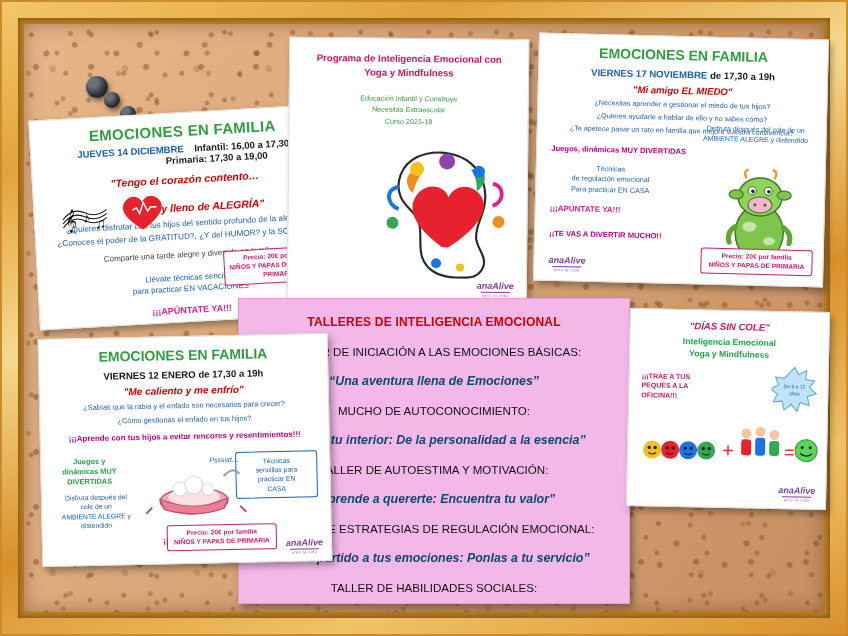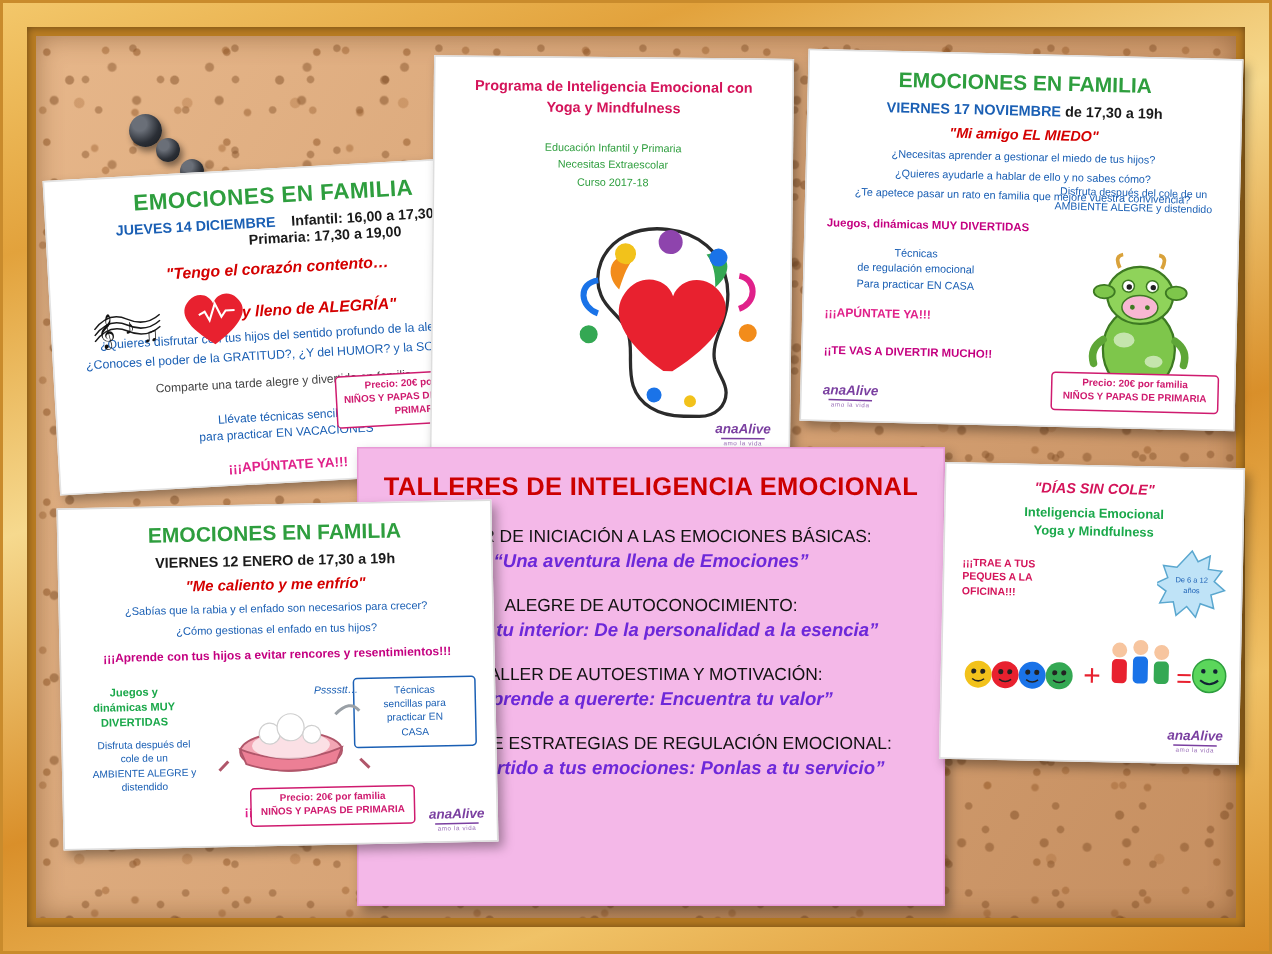--- a/index.html
+++ b/index.html
@@ -119,24 +119,24 @@
   .cow{position:absolute;right:18px;top:128px;width:92px;height:104px;}
 
   
   #p-talleres{
     left:238px;top:298px;width:392px;height:306px;
     background:#f4b8e8;
     border:1px solid #e79ad6;
     transform:rotate(0deg);
   }
   #p-talleres .title{
-    color:#cc0000;font-weight:bold;font-size:17px;text-align:center;margin-top:16px;letter-spacing:.2px;
+    color:#cc0000;font-weight:bold;font-size:12px;text-align:center;margin-top:16px;letter-spacing:.2px;
   }
   #p-talleres .tl{color:#111;font-size:11.6px;text-align:center;margin-top:16px;}
-  #p-talleres .tq{color:#6d28d9;font-size:12.4px;font-weight:bold;text-align:center;margin-top:3px;font-style:italic;}
+  #p-talleres .tq{color:#0c4a6e;font-size:12.4px;font-weight:bold;text-align:center;margin-top:16px;font-style:italic;}
 
   
   #p-ene{
     left:40px;top:336px;width:290px;height:228px;
     transform:rotate(-1.2deg);
     border:1px solid #ddd;
   }
   #p-ene .t1{color:#2e9e3e;font-weight:bold;font-size:14px;text-align:center;margin-top:10px;}
   #p-ene .t2{color:#1a1a1a;font-weight:bold;font-size:9.6px;text-align:center;margin-top:6px;}
   #p-ene .t3{color:#d40000;font-weight:bold;font-size:10px;text-align:center;margin-top:5px;font-style:italic;}
@@ -227,23 +227,23 @@
       <small>amo la vida</small>
     </div>
   </div>
 
   <div class="poster" id="p-yoga">
     <div class="h1">
       <span>Programa de Inteligencia Emocional con</span><br>
       <span>Yoga y Mindfulness</span>
     </div>
     <div class="h2">
-      <span>Educación Infantil y Primaria</span><br>
+      <span>Educación Infantil y Construye</span><br>
       <span>Necesitas Extraescolar</span><br>
-      <span>Curso 2017-18</span>
+      <span>Curso 2021-18</span>
     </div>
 
     <svg class="brain-wrap" viewBox="0 0 240 150">
 
       <path d="M168 142 C150 142 138 134 134 122 C130 110 134 96 130 86 C126 76 116 72 112 62
                C106 48 112 30 128 22 C144 14 168 16 182 28 C194 38 198 54 196 68
                C194 82 186 92 188 104 C190 114 196 118 196 126 C196 134 190 142 178 142 Z" fill="none" stroke="#2b2b2b" stroke-width="2.2"></path>
 
       <g transform="translate(118,40)">
         <path d="M36 72 C8 52 0 34 10 20 C20 6 38 10 42 22 C46 10 64 6 74 20 C84 34 70 54 42 72 Z" fill="#e8212f"></path>
@@ -317,29 +317,30 @@
       <small>amo la vida</small>
     </div>
   </div>
 
   <div class="poster" id="p-talleres">
     <div class="title">TALLERES DE INTELIGENCIA EMOCIONAL</div>
 
     <div class="tl">TALLER DE INICIACIÓN A LAS EMOCIONES BÁSICAS:</div>
     <div class="tq">“Una aventura llena de Emociones”</div>
 
-    <div class="tl">ALEGRE DE AUTOCONOCIMIENTO:</div>
+    <div class="tl">MUCHO DE AUTOCONOCIMIENTO:</div>
     <div class="tq">“Viaje a tu interior: De la personalidad a la esencia”</div>
 
     <div class="tl">TALLER DE AUTOESTIMA Y MOTIVACIÓN:</div>
     <div class="tq">“Aprende a quererte: Encuentra tu valor”</div>
 
     <div class="tl">TALLER DE ESTRATEGIAS DE REGULACIÓN EMOCIONAL:</div>
     <div class="tq">“Saca partido a tus emociones: Ponlas a tu servicio”</div>
 
+    <div class="tl">TALLER DE HABILIDADES SOCIALES:</div>
   </div>
 
   <div class="poster" id="p-ene">
     <div class="t1">EMOCIONES EN FAMILIA</div>
     <div class="t2">
       <span>VIERNES 12 ENERO</span>
       <span>de 17,30 a 19h</span>
     </div>
     <div class="t3">"Me caliento y me enfrío"</div>
     <div class="q">¿Sabías que la rabia y el enfado son necesarios para crecer?</div>

